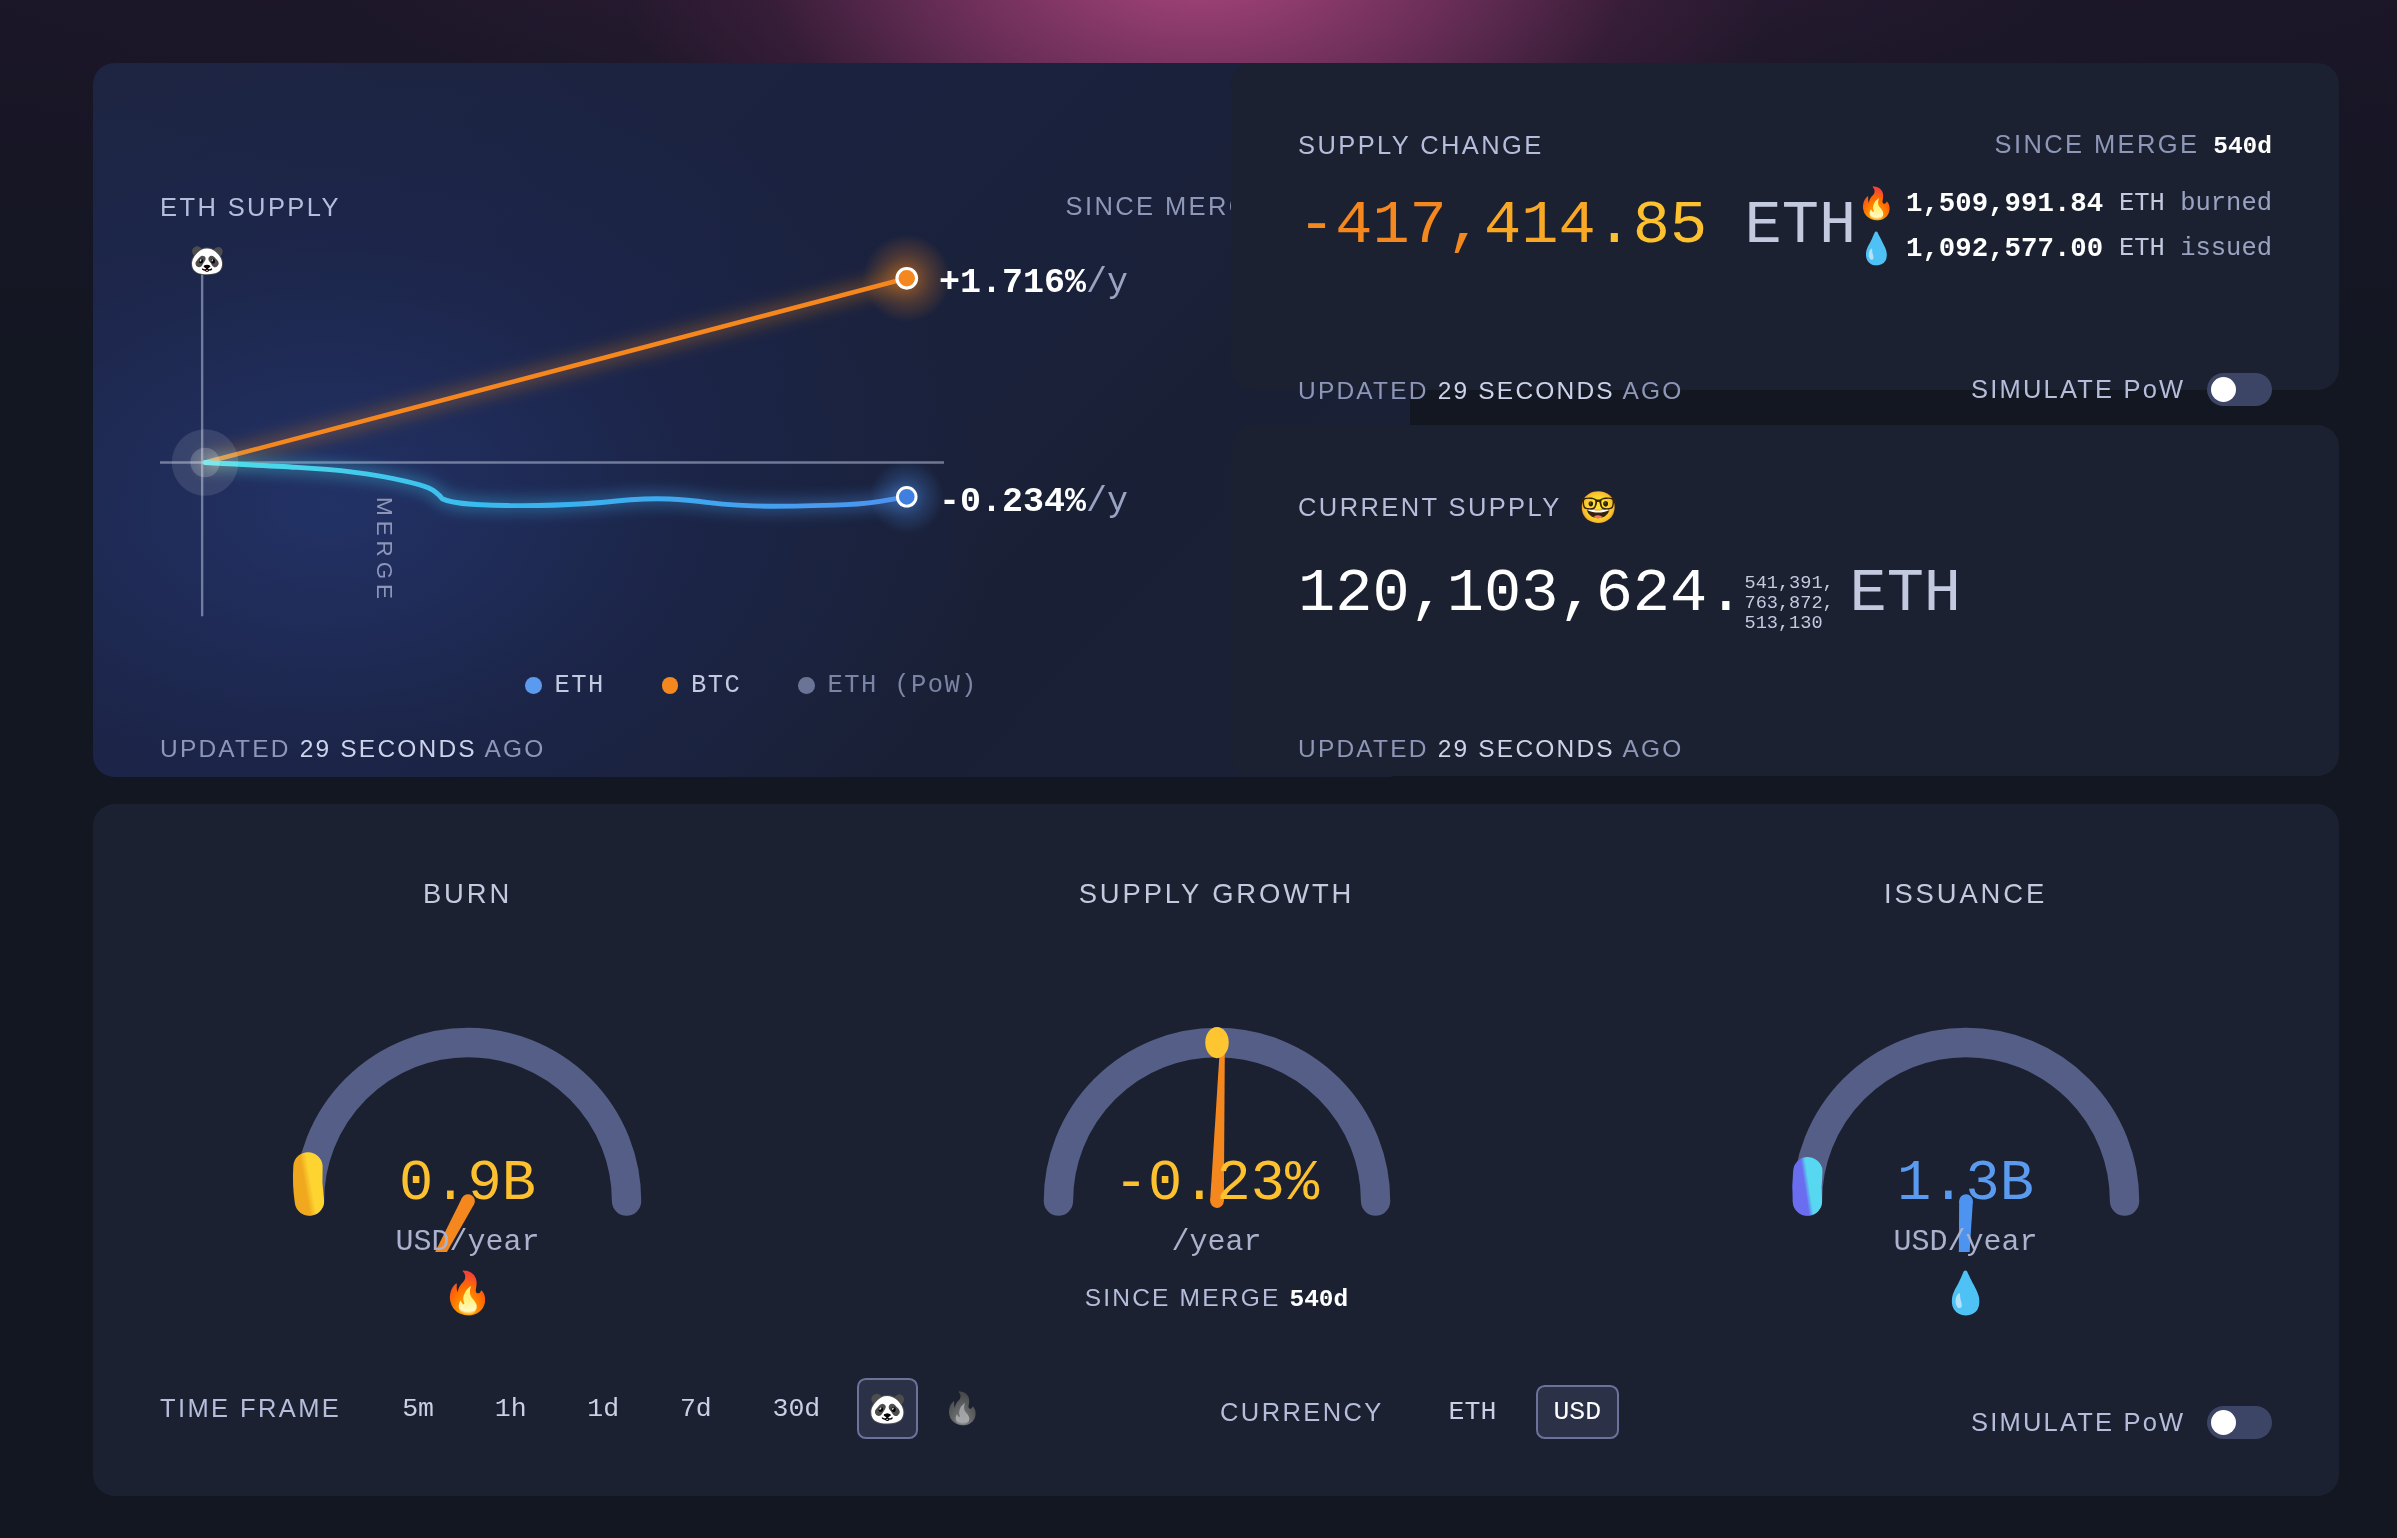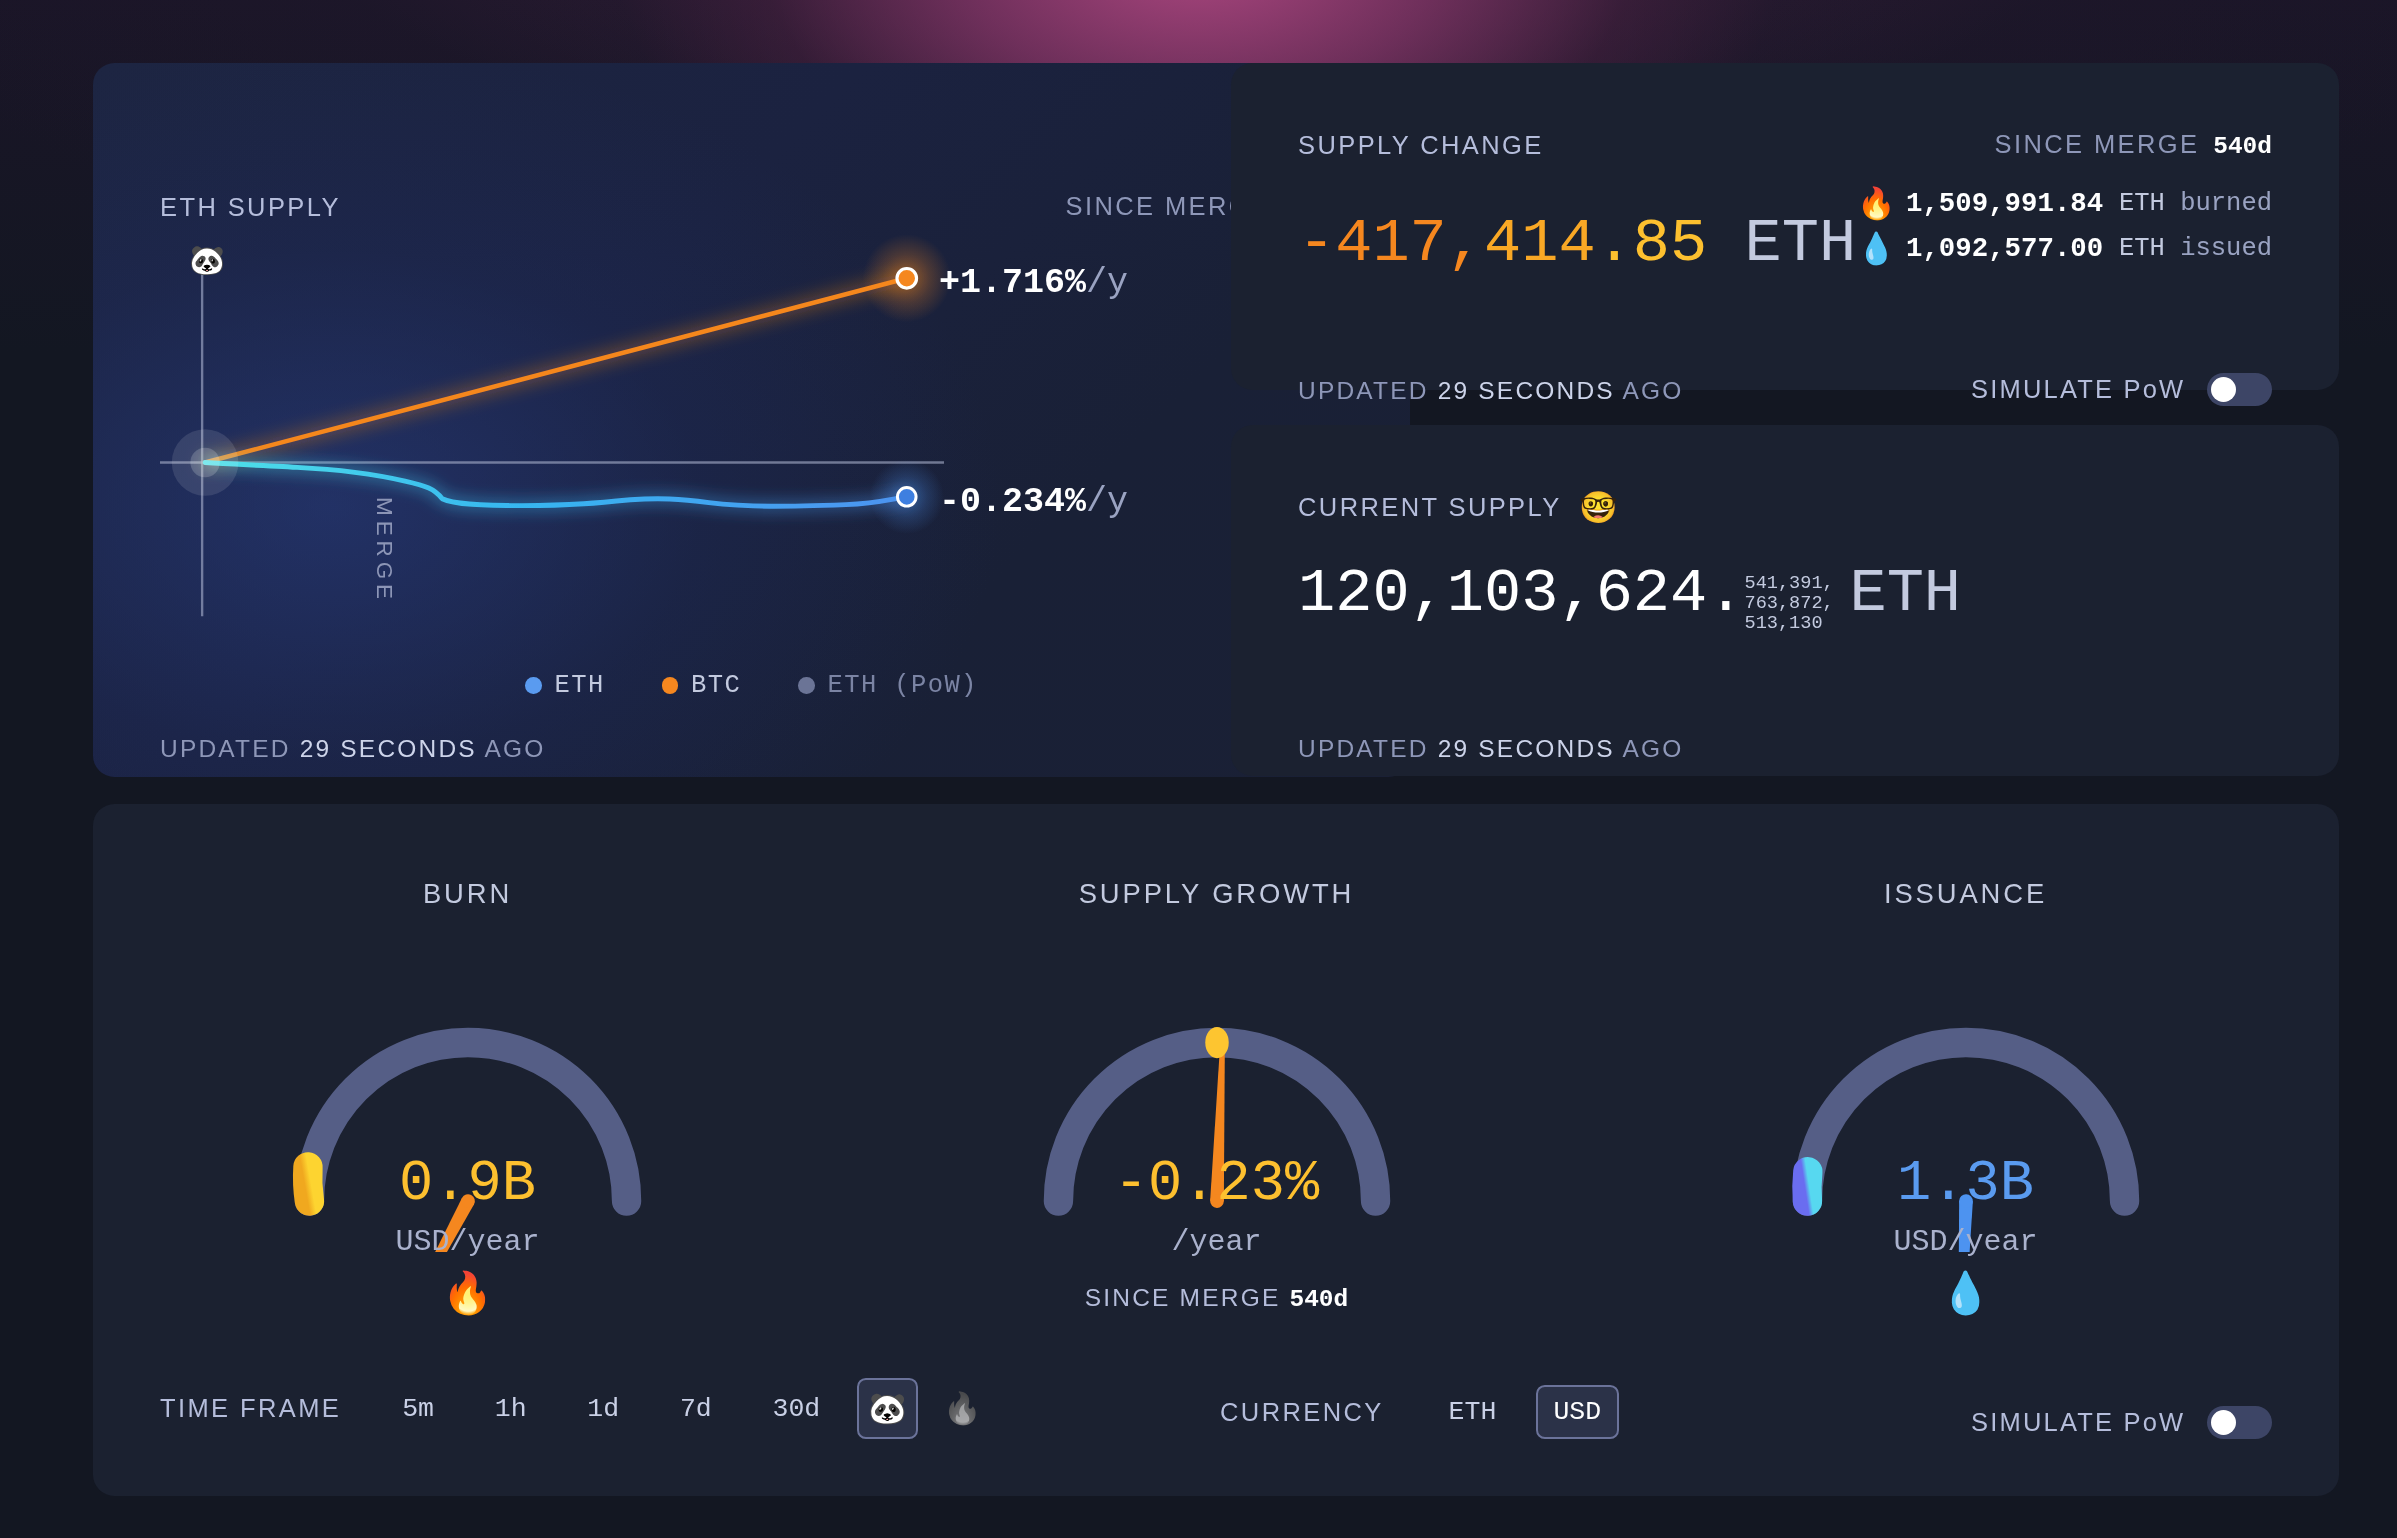--- a/index.html
+++ b/index.html
@@ -272,21 +272,21 @@
 
   <div class="card" id="card-change">
     <div class="card-head" style="top:67px;">
       <div class="label">SUPPLY CHANGE</div>
       <div class="since-merge">
         <span class="label label-dim">SINCE MERGE</span>
         <span class="val">540d</span>
       </div>
     </div>
 
-    <div id="change-main" style="top:145px;">
+    <div id="change-main" style="top:127px;">
       <span class="g1">-417,</span><span class="g2">414</span><span class="g3">.85</span> <span class="unit">ETH</span>
     </div>
 
     <div id="change-stats" style="top:125px;">
       <div class="stat-row">
         <span class="stat-ico">🔥</span>
         <span class="stat-num">1,509,991.84</span>
         <span class="stat-tag"><b>ETH</b> <span>burned</span></span>
       </div>
       <div class="stat-row">

